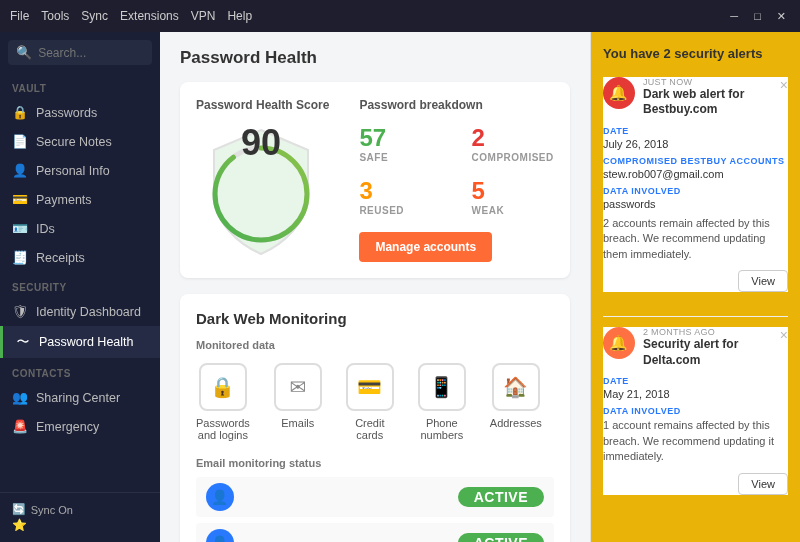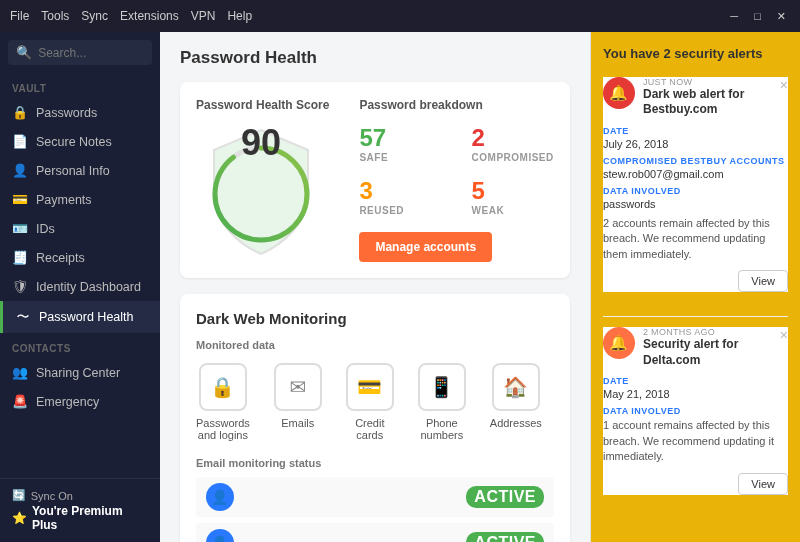--- a/index.html
+++ b/index.html
@@ -104,22 +104,22 @@
     .email-row {
       display: flex; align-items: center; justify-content: space-between;
       background: #f9f9f9; border-radius: 4px; padding: 6px 10px; margin-bottom: 6px;
     }
     .email-avatar {
       width: 28px; height: 28px; border-radius: 50%;
       background: #2979FF; display: flex; align-items: center; justify-content: center;
       color: #fff; font-size: 14px;
     }
     .active-badge {
-      background: #4CAF50; color: #fff; font-size: 16px; font-weight: 700;
-      padding: 2px 8px; border-radius: 10px; letter-spacing: 0.5px;
+      background: #4CAF50; color: #fff; font-size: 14px; font-weight: 700;
+      padding: 2px 16px; border-radius: 10px; letter-spacing: 0.5px;
     }
 
     
     .alerts-panel {
       width: 210px; background: #eab308; border-left: 1px solid #e0e0e0;
       display: flex; flex-direction: column; overflow-y: auto; padding: 14px 12px;
     }
     .alerts-title { font-size: 13px; font-weight: 600; color: #333; margin-bottom: 14px; line-height: 1.3; }
 
     .alert-card { background: #fff; margin-bottom: 14px; }
@@ -191,20 +191,21 @@
     </div>
     <div class="sidebar-item">
       <span class="icon">🪪</span>
       <span>IDs</span>
     </div>
     <div class="sidebar-item">
       <span class="icon">🧾</span>
       <span>Receipts</span>
     </div>
 
+    <div class="sidebar-section-label">SECURITY</div>
     <div class="sidebar-item">
       <span class="icon">🛡</span>
       <span>Identity Dashboard</span>
     </div>
     <div class="sidebar-item active">
       <span class="icon">〜</span>
       <span>Password Health</span>
     </div>
 
     <div class="sidebar-section-label">CONTACTS</div>
@@ -217,21 +218,20 @@
       <span>Emergency</span>
     </div>
 
     <div class="sidebar-bottom">
       <div class="sync">
         <span>🔄</span>
         <span>Sync On</span>
       </div>
       <div class="premium">
         <span>⭐</span>
-        <span>You're Premium Plus</span>
       </div>
     </div>
   </div>
 
   <div class="main">
     <div class="main-content">
 
       <div class="section-title">Password Health</div>
 
       <div class="pw-health-card">

